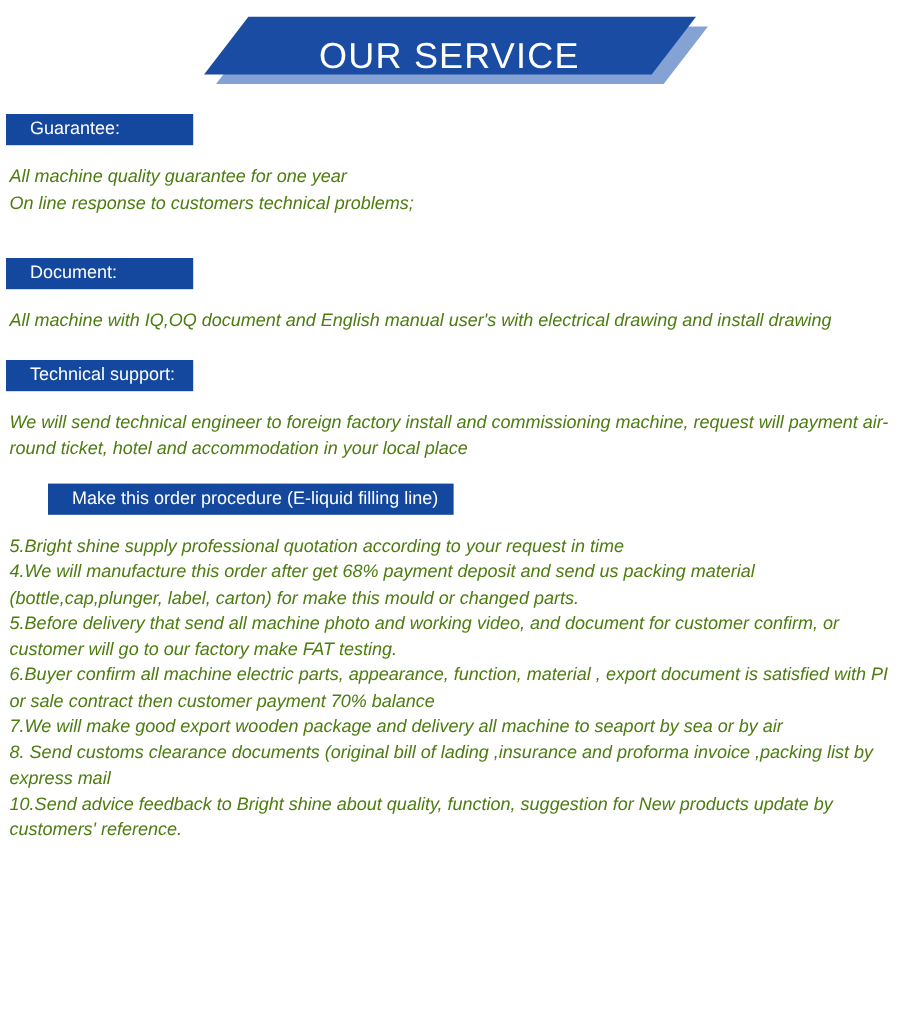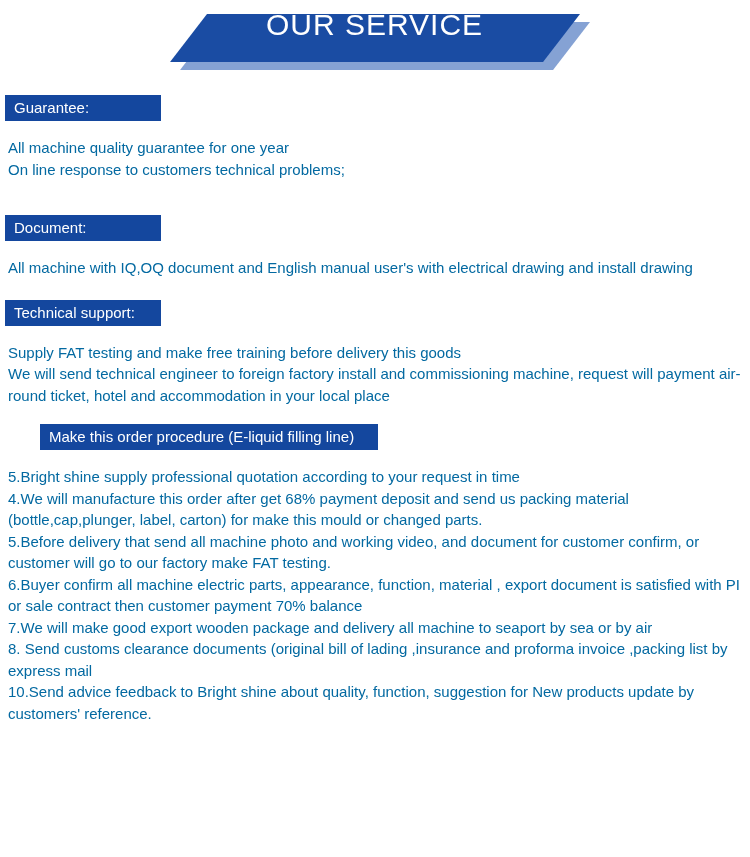--- a/index.html
+++ b/index.html
@@ -14,43 +14,43 @@
   .banner-wrap { position: relative; height: 85px; }
   .banner-shadow {
     position: absolute; left: 217px; top: 22px; width: 373px; height: 48px;
     background: #85a2d4; transform: skewX(-37.6deg); transform-origin: 0 0;
   }
   .banner-main {
     position: absolute; left: 207px; top: 14px; width: 373px; height: 48px;
     background: #1a4ca3; transform: skewX(-37.6deg); transform-origin: 0 0;
   }
   .banner-title {
-    position: absolute; left: 188px; top: 0; width: 373px; height: 48px;
+    position: absolute; left: 188px; top: 23px; width: 373px; height: 48px;
     line-height: 50px; text-align: center; color: #ffffff;
     font-size: 30px; letter-spacing: 1px; white-space: nowrap;
   }
 
   
   .hbox {
     box-sizing: border-box;
     background: #14479e; color: #ffffff;
     font-size: 15px; line-height: 26px; height: 26px;
-    width: 156px; margin-left: 5px; padding-left: 9px;
+    width: 156px; margin-left: 5px; padding-left: 20px;
     white-space: nowrap; overflow: hidden;
   }
   .hbox.wide { width: 338px; margin-left: 40px; }
   .mt10 { margin-top: 10px; }
   .mt18 { margin-top: 18px; }
   .mt19 { margin-top: 35px; }
   .mt21 { margin-top: 21px; }
 
   
   .sec-body {
     margin: 16px 0 0 0; padding: 0 4px 0 8px;
-    font-size: 15px; line-height: 21.5px; color: #0369a1;
+    font-size: 15px; line-height: 21.5px; color: #4d7c0f; font-style: italic;
   }
   .sec-body p { margin: 0; }
 </style>
 </head>
 <body>
 
 <div class="page">
 
   <div class="banner-wrap">
     <div class="banner-shadow"></div>
@@ -75,21 +75,20 @@
     <div class="sec-body">
       <p>All machine with IQ,OQ document and English manual user's with electrical drawing and install drawing</p>
     </div>
   </section>
 
   <section>
     <div class="hbox mt21">
       <span>Technical support:</span>
     </div>
     <div class="sec-body">
-      <p>Supply FAT testing and make free training before delivery this goods</p>
       <p>We will send technical engineer to foreign factory install and commissioning machine, request will payment air-round ticket, hotel and accommodation in your local place</p>
     </div>
   </section>
 
   <section>
     <div class="hbox wide mt18">
       <span>Make this order procedure (E-liquid filling line)</span>
     </div>
     <div class="sec-body">
       <p>5.Bright shine supply professional quotation according to your request in time</p>

